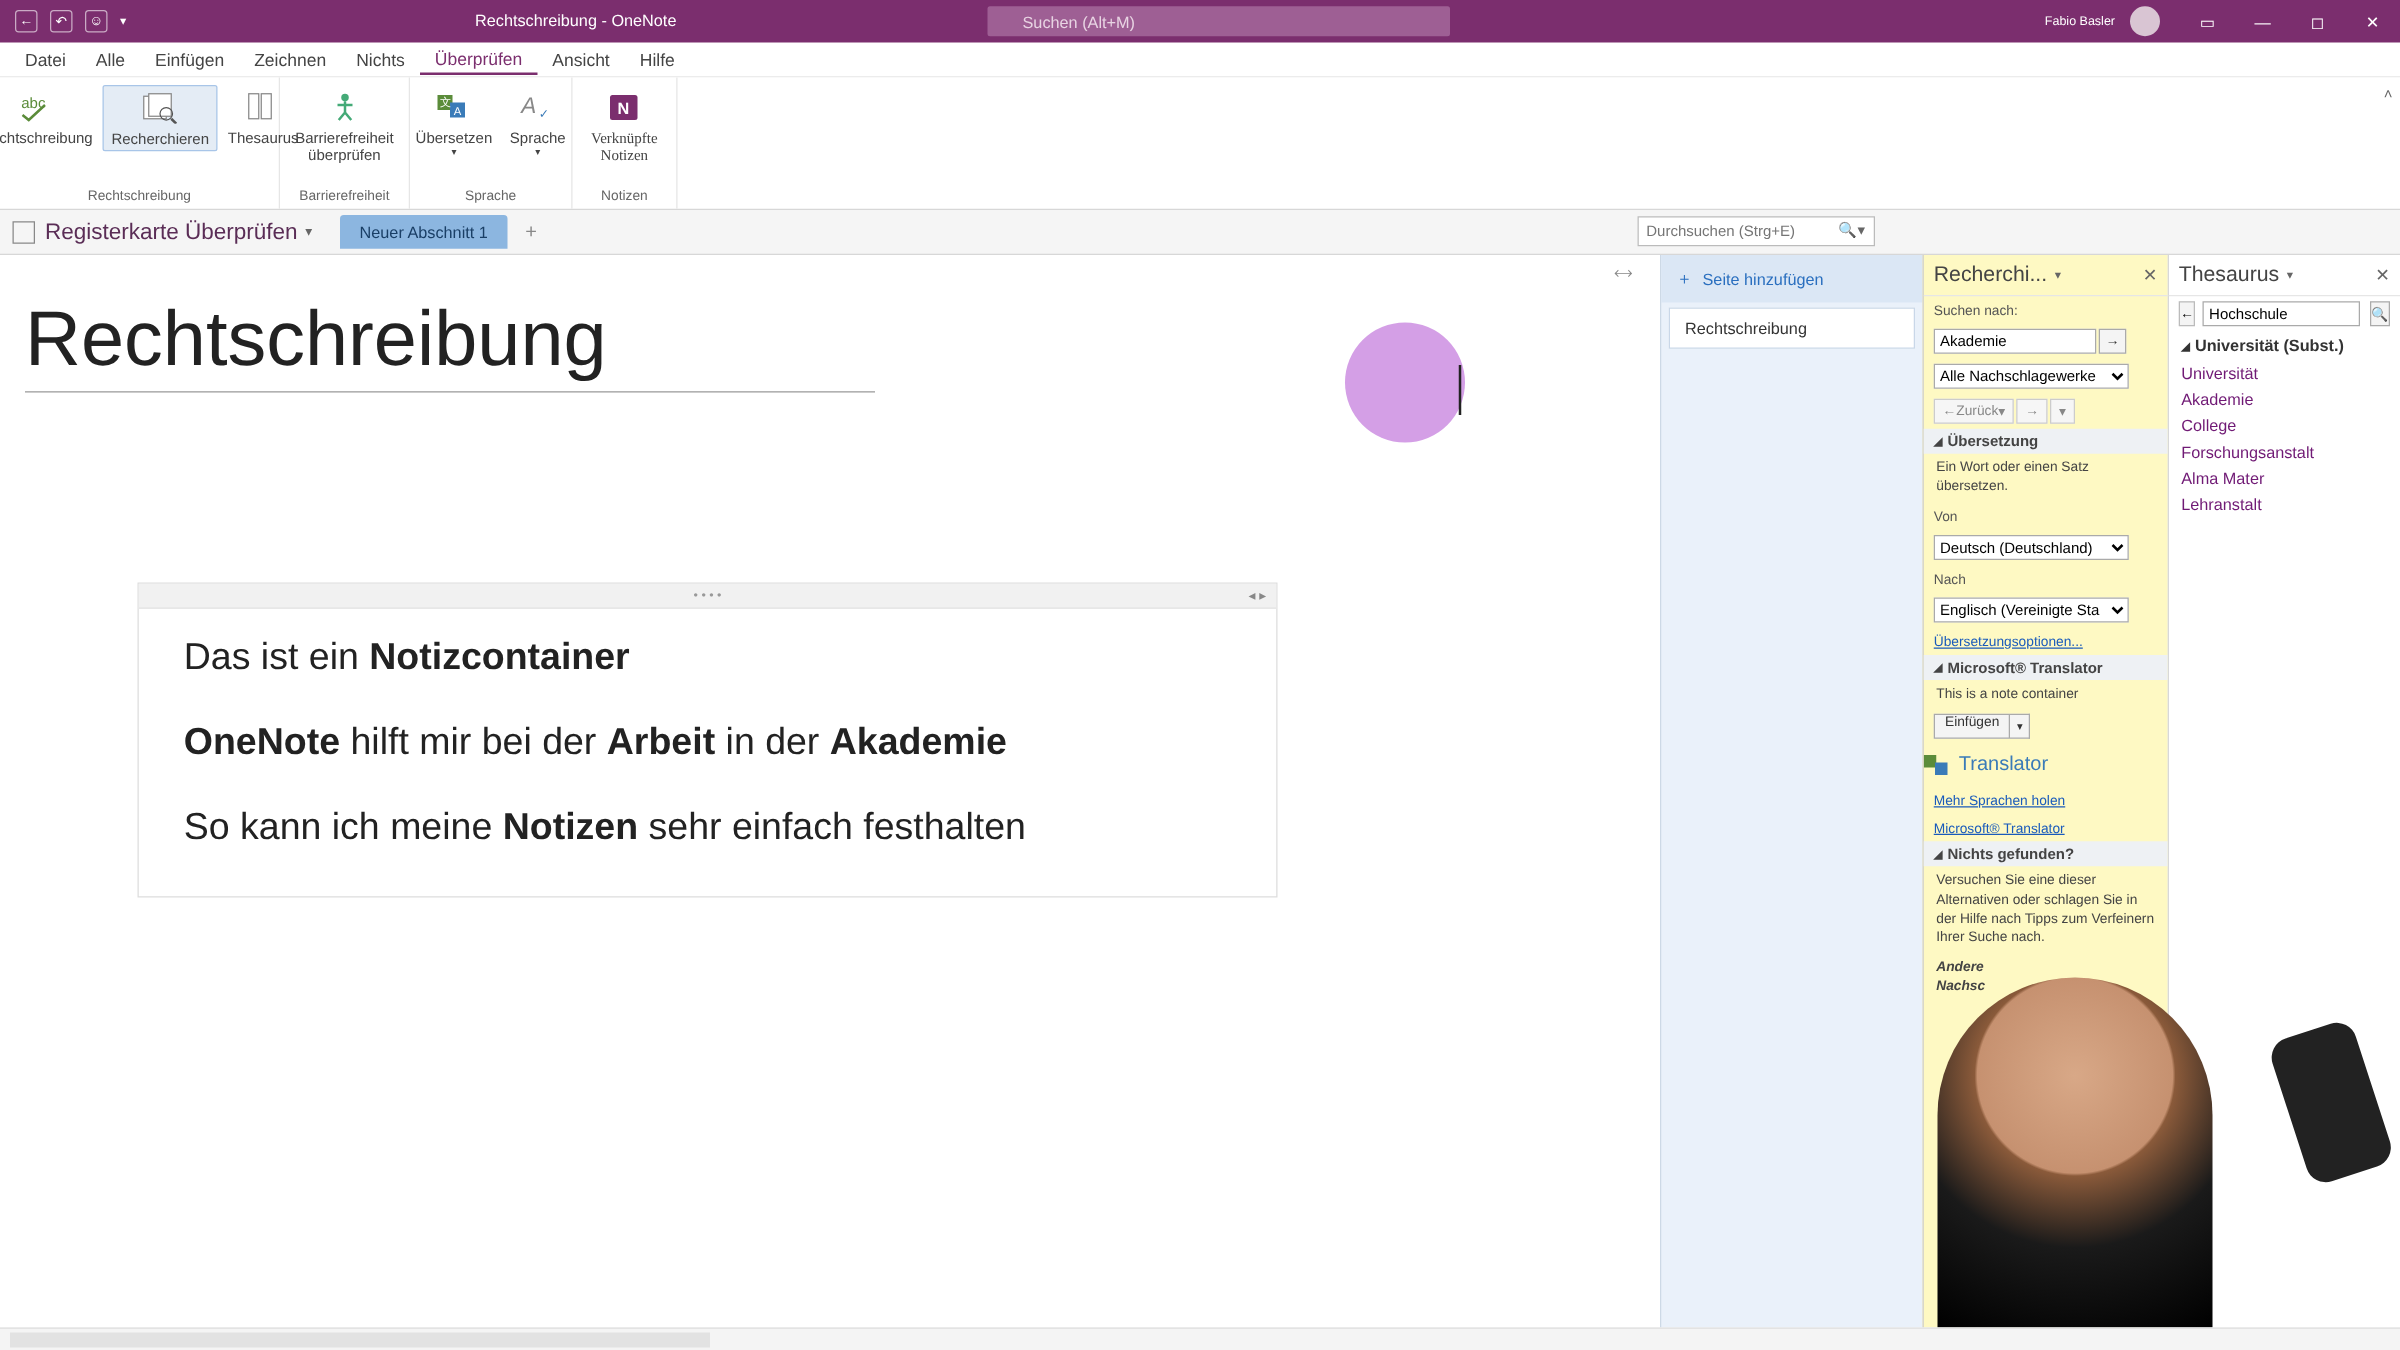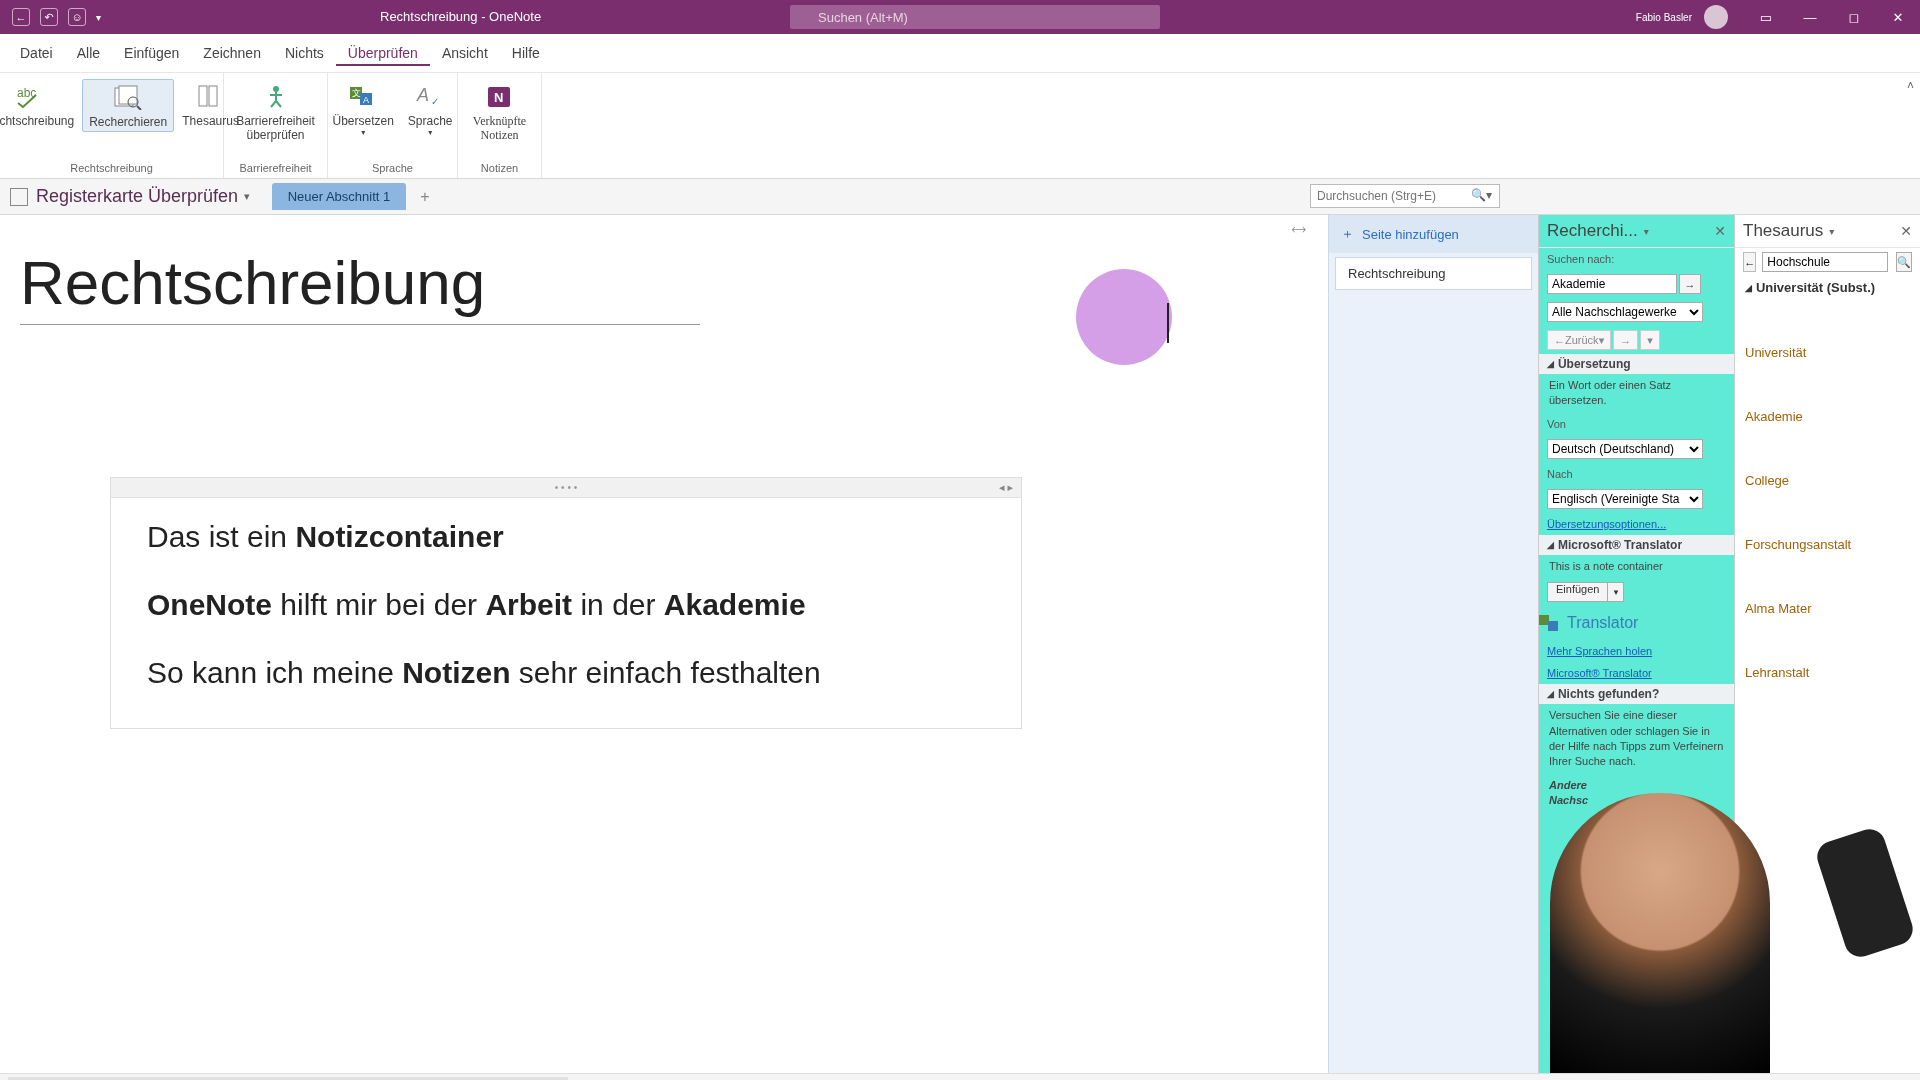--- a/index.html
+++ b/index.html
@@ -8,21 +8,21 @@
 .tb-left{display:flex;align-items:center;gap:10px;padding-left:12px;}
 .tb-ic{width:18px;height:18px;display:inline-flex;align-items:center;justify-content:center;border:1px solid rgba(255,255,255,.6);border-radius:3px;font-size:11px;color:#fff;cursor:pointer;}
 .tb-title{position:absolute;left:380px;top:0;height:34px;line-height:34px;}
 .tb-search{position:absolute;left:790px;top:5px;width:370px;height:24px;background:#9e5f94;border:none;border-radius:2px;color:#fff;padding:0 28px;font-size:13px;}
 .tb-search::placeholder{color:#e8d4e3;}
 .tb-search-ic{position:absolute;left:798px;top:9px;color:#e8d4e3;font-size:13px;}
 .tb-right{position:absolute;right:0;top:0;display:flex;align-items:center;height:34px;}
 .tb-user{margin-right:12px;font-size:10px;}
 .tb-avatar{width:24px;height:24px;border-radius:50%;background:#d9c5d3;margin-right:16px;}
 .tb-win{width:44px;height:34px;display:flex;align-items:center;justify-content:center;cursor:pointer;font-size:13px;}
-.menubar{height:39px;background:#fff;border-bottom:1px solid #e6e6e6;display:flex;align-items:center;padding-left:8px;font-size:14px;color:#444;}
+.menubar{height:28px;background:#fff;border-bottom:1px solid #e6e6e6;display:flex;align-items:center;padding-left:8px;font-size:14px;color:#444;}
 .menu-item{padding:4px 12px;cursor:pointer;}
 .menu-item.active{color:#7b2e6e;border-bottom:2px solid #7b2e6e;padding-bottom:3px;}
 .ribbon{height:106px;background:#fff;border-bottom:1px solid #d7d7d7;display:flex;position:relative;}
 .rgroup{display:flex;flex-direction:column;align-items:center;border-right:1px solid #e6e6e6;padding:6px 8px 0;font-size:11px;color:#555;}
 .rg-row{display:flex;gap:2px;}
 .rb-btn{display:flex;flex-direction:column;align-items:center;padding:2px 6px;cursor:pointer;border-radius:2px;font-size:12px;color:#444;line-height:1.2;}
 .rb-btn.selected{background:#e4ecf5;border:1px solid #a8c5e8;}
 .rb-ic{width:34px;height:30px;display:flex;align-items:center;justify-content:center;margin-bottom:3px;}
 .rg-label{font-size:11px;color:#666;padding:3px 0 2px;position:absolute;bottom:2px;}
 .collapse-rb{position:absolute;right:6px;top:6px;font-size:12px;color:#666;cursor:pointer;}
@@ -45,21 +45,21 @@
 .note-head{height:20px;background:#f1f1f1;border-bottom:1px solid #e2e2e2;display:flex;align-items:center;justify-content:center;color:#999;font-size:10px;position:relative;}
 .note-arrows{position:absolute;right:8px;font-size:11px;color:#888;}
 .note-body{padding:22px 36px 32px;}
 .note-line{font-size:30px;color:#222;margin-bottom:34px;}
 .note-line:last-child{margin-bottom:6px;}
 .resize-hint{position:absolute;right:24px;top:6px;font-size:14px;color:#888;transform:rotate(45deg);}
 .page-rail{width:210px;background:#eaf1fa;border-left:1px solid #cdd9e6;display:flex;flex-direction:column;}
 .add-page{display:flex;align-items:center;gap:8px;color:#2a6fbf;font-size:13px;padding:10px 12px;background:#dbe7f5;cursor:pointer;}
 .page-item{padding:8px 12px;font-size:13px;color:#333;background:#fff;border:1px solid #c9d7e8;margin:4px 6px;cursor:pointer;}
 
-.research{width:196px;border-left:1px solid #ccc;background:#5eead4;display:flex;flex-direction:column;font-size:12px;color:#333;position:relative;}
+.research{width:196px;border-left:1px solid #ccc;background:#fef9c3;display:flex;flex-direction:column;font-size:12px;color:#333;position:relative;}
 .pane-hd{display:flex;align-items:center;padding:6px 8px;font-size:17px;color:#444;border-bottom:1px solid #e6e6e6;}
 .pane-hd .chev{margin-left:6px;font-size:10px;color:#666;}
 .pane-close{position:absolute;right:8px;top:8px;font-size:14px;cursor:pointer;color:#666;}
 .r-row{padding:4px 8px;}
 .r-label{font-size:11px;color:#555;}
 .r-input{width:130px;height:20px;border:1px solid #aaa;font-size:12px;padding:0 4px;}
 .r-search-btn{width:22px;height:20px;border:1px solid #aaa;background:#f4f4f4;display:inline-flex;align-items:center;justify-content:center;cursor:pointer;margin-left:2px;font-size:11px;}
 .r-select{width:156px;height:20px;border:1px solid #aaa;font-size:12px;background:#fff;}
 .r-nav{display:flex;gap:2px;padding:4px 8px;}
 .r-nav-btn{height:20px;border:1px solid #ccc;background:#f6f6f6;font-size:11px;color:#888;padding:0 6px;display:flex;align-items:center;cursor:pointer;}
@@ -67,21 +67,21 @@
 .r-triangle{font-size:9px;}
 .r-body{padding:4px 10px;font-size:11px;color:#444;line-height:1.4;}
 .r-link{color:#1a5bbb;text-decoration:underline;cursor:pointer;font-size:11px;}
 .translator-logo{display:flex;align-items:center;gap:6px;font-size:16px;color:#3a7bb8;padding:6px 0;}
 .r-insert{display:flex;align-items:center;}
 .r-insert-btn{border:1px solid #aaa;height:20px;padding:0 8px;font-size:11px;background:#f4f4f4;cursor:pointer;}
 .r-insert-chev{border:1px solid #aaa;border-left:none;height:20px;width:16px;font-size:9px;display:flex;align-items:center;justify-content:center;background:#f4f4f4;cursor:pointer;}
 
 .thes{width:186px;border-left:1px solid #ccc;background:#fff;font-size:12px;}
 .thes .r-input{width:126px;}
-.thes-item{padding:3px 10px;font-size:13px;color:#a16207;cursor:pointer;margin-top:43px;}
+.thes-item{padding:3px 10px;font-size:13px;color:#701a75;cursor:pointer;}
 .thes-head{padding:4px 10px;font-size:13px;color:#333;font-weight:600;display:flex;align-items:center;gap:4px;}
 .thes-back{display:flex;align-items:center;gap:6px;padding:4px 8px;}
 .thes-back-btn{width:20px;height:20px;border:1px solid #bbb;background:#f4f4f4;display:flex;align-items:center;justify-content:center;cursor:pointer;font-size:11px;}
 
 .webcam{position:absolute;right:0;bottom:0;width:400px;height:320px;}
 .webcam .person{position:absolute;bottom:0;left:30px;width:220px;height:280px;background:radial-gradient(circle at 50% 28%,#d8a887 0,#c69170 34%,#8a5a3a 35%,#1a1a1a 60%,#000 100%);border-top-left-radius:110px;border-top-right-radius:110px;}
 .webcam .mic{position:absolute;right:20px;bottom:120px;width:70px;height:120px;background:#222;border-radius:16px;transform:rotate(-18deg);}
 .statusbar{height:18px;background:#f4f4f4;border-top:1px solid #ddd;position:relative;}
 .sb-scroll{position:absolute;left:8px;top:3px;width:560px;height:12px;background:#e2e2e2;}
 svg{display:block;}

